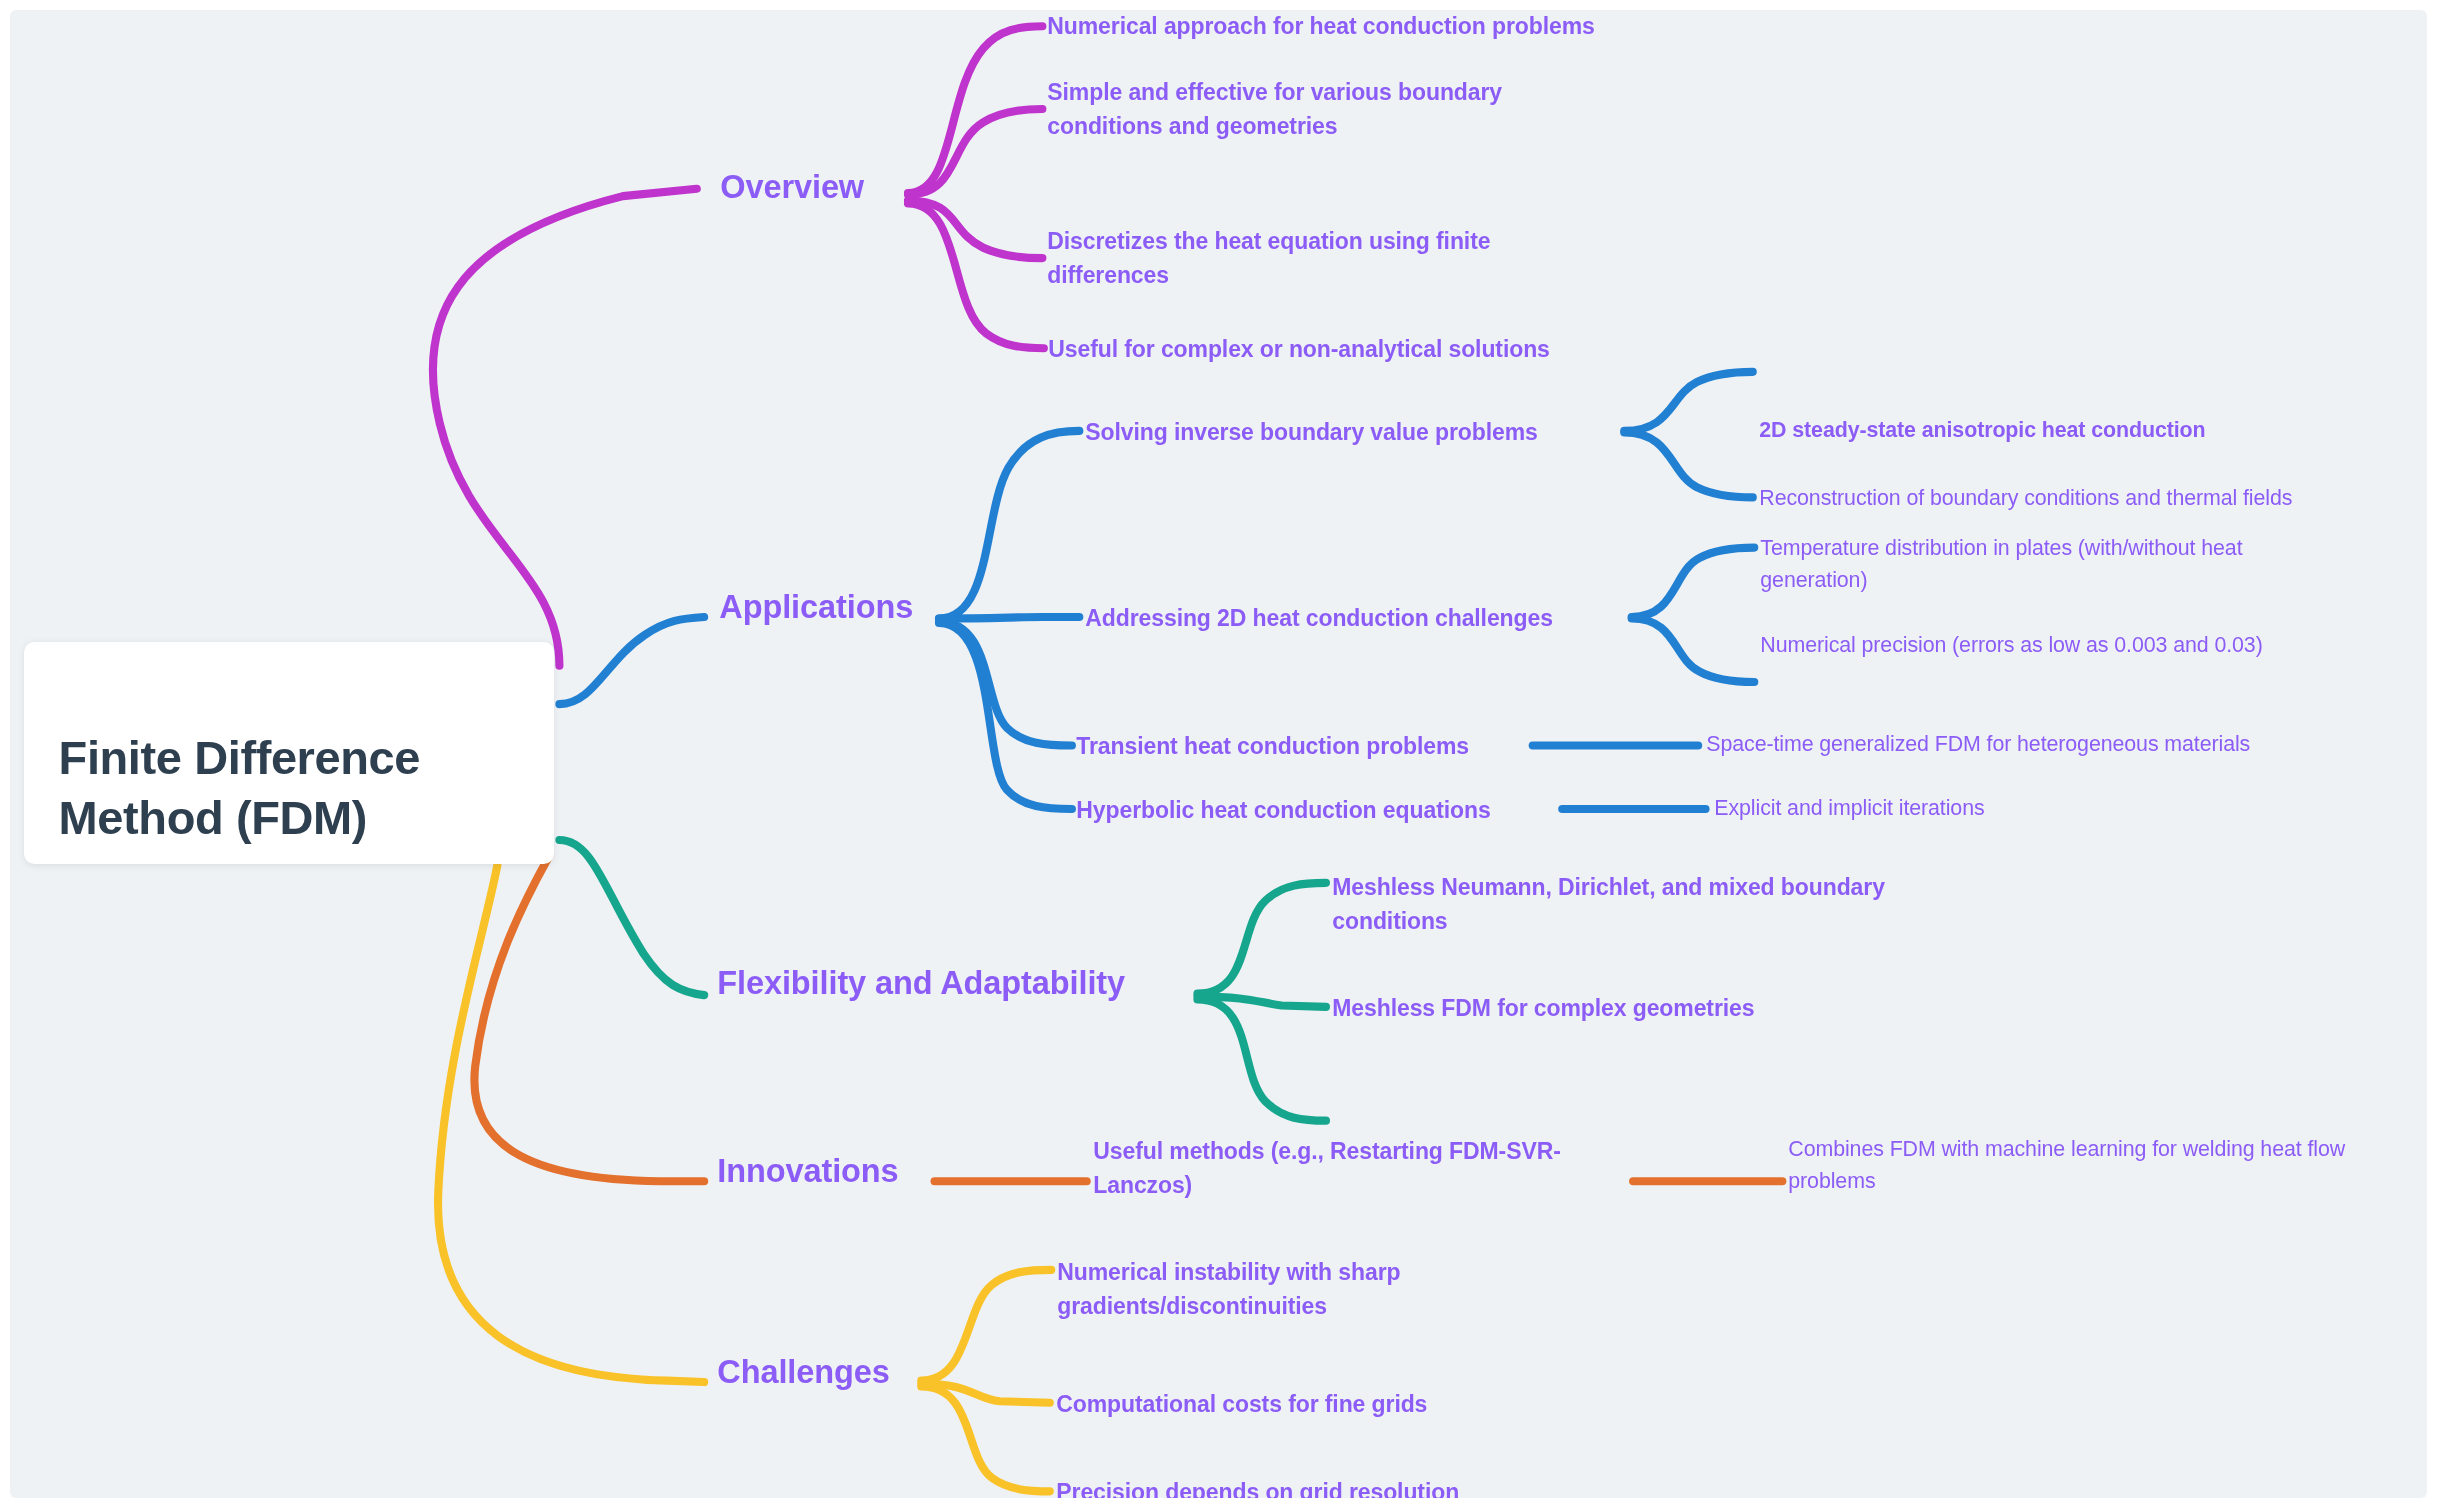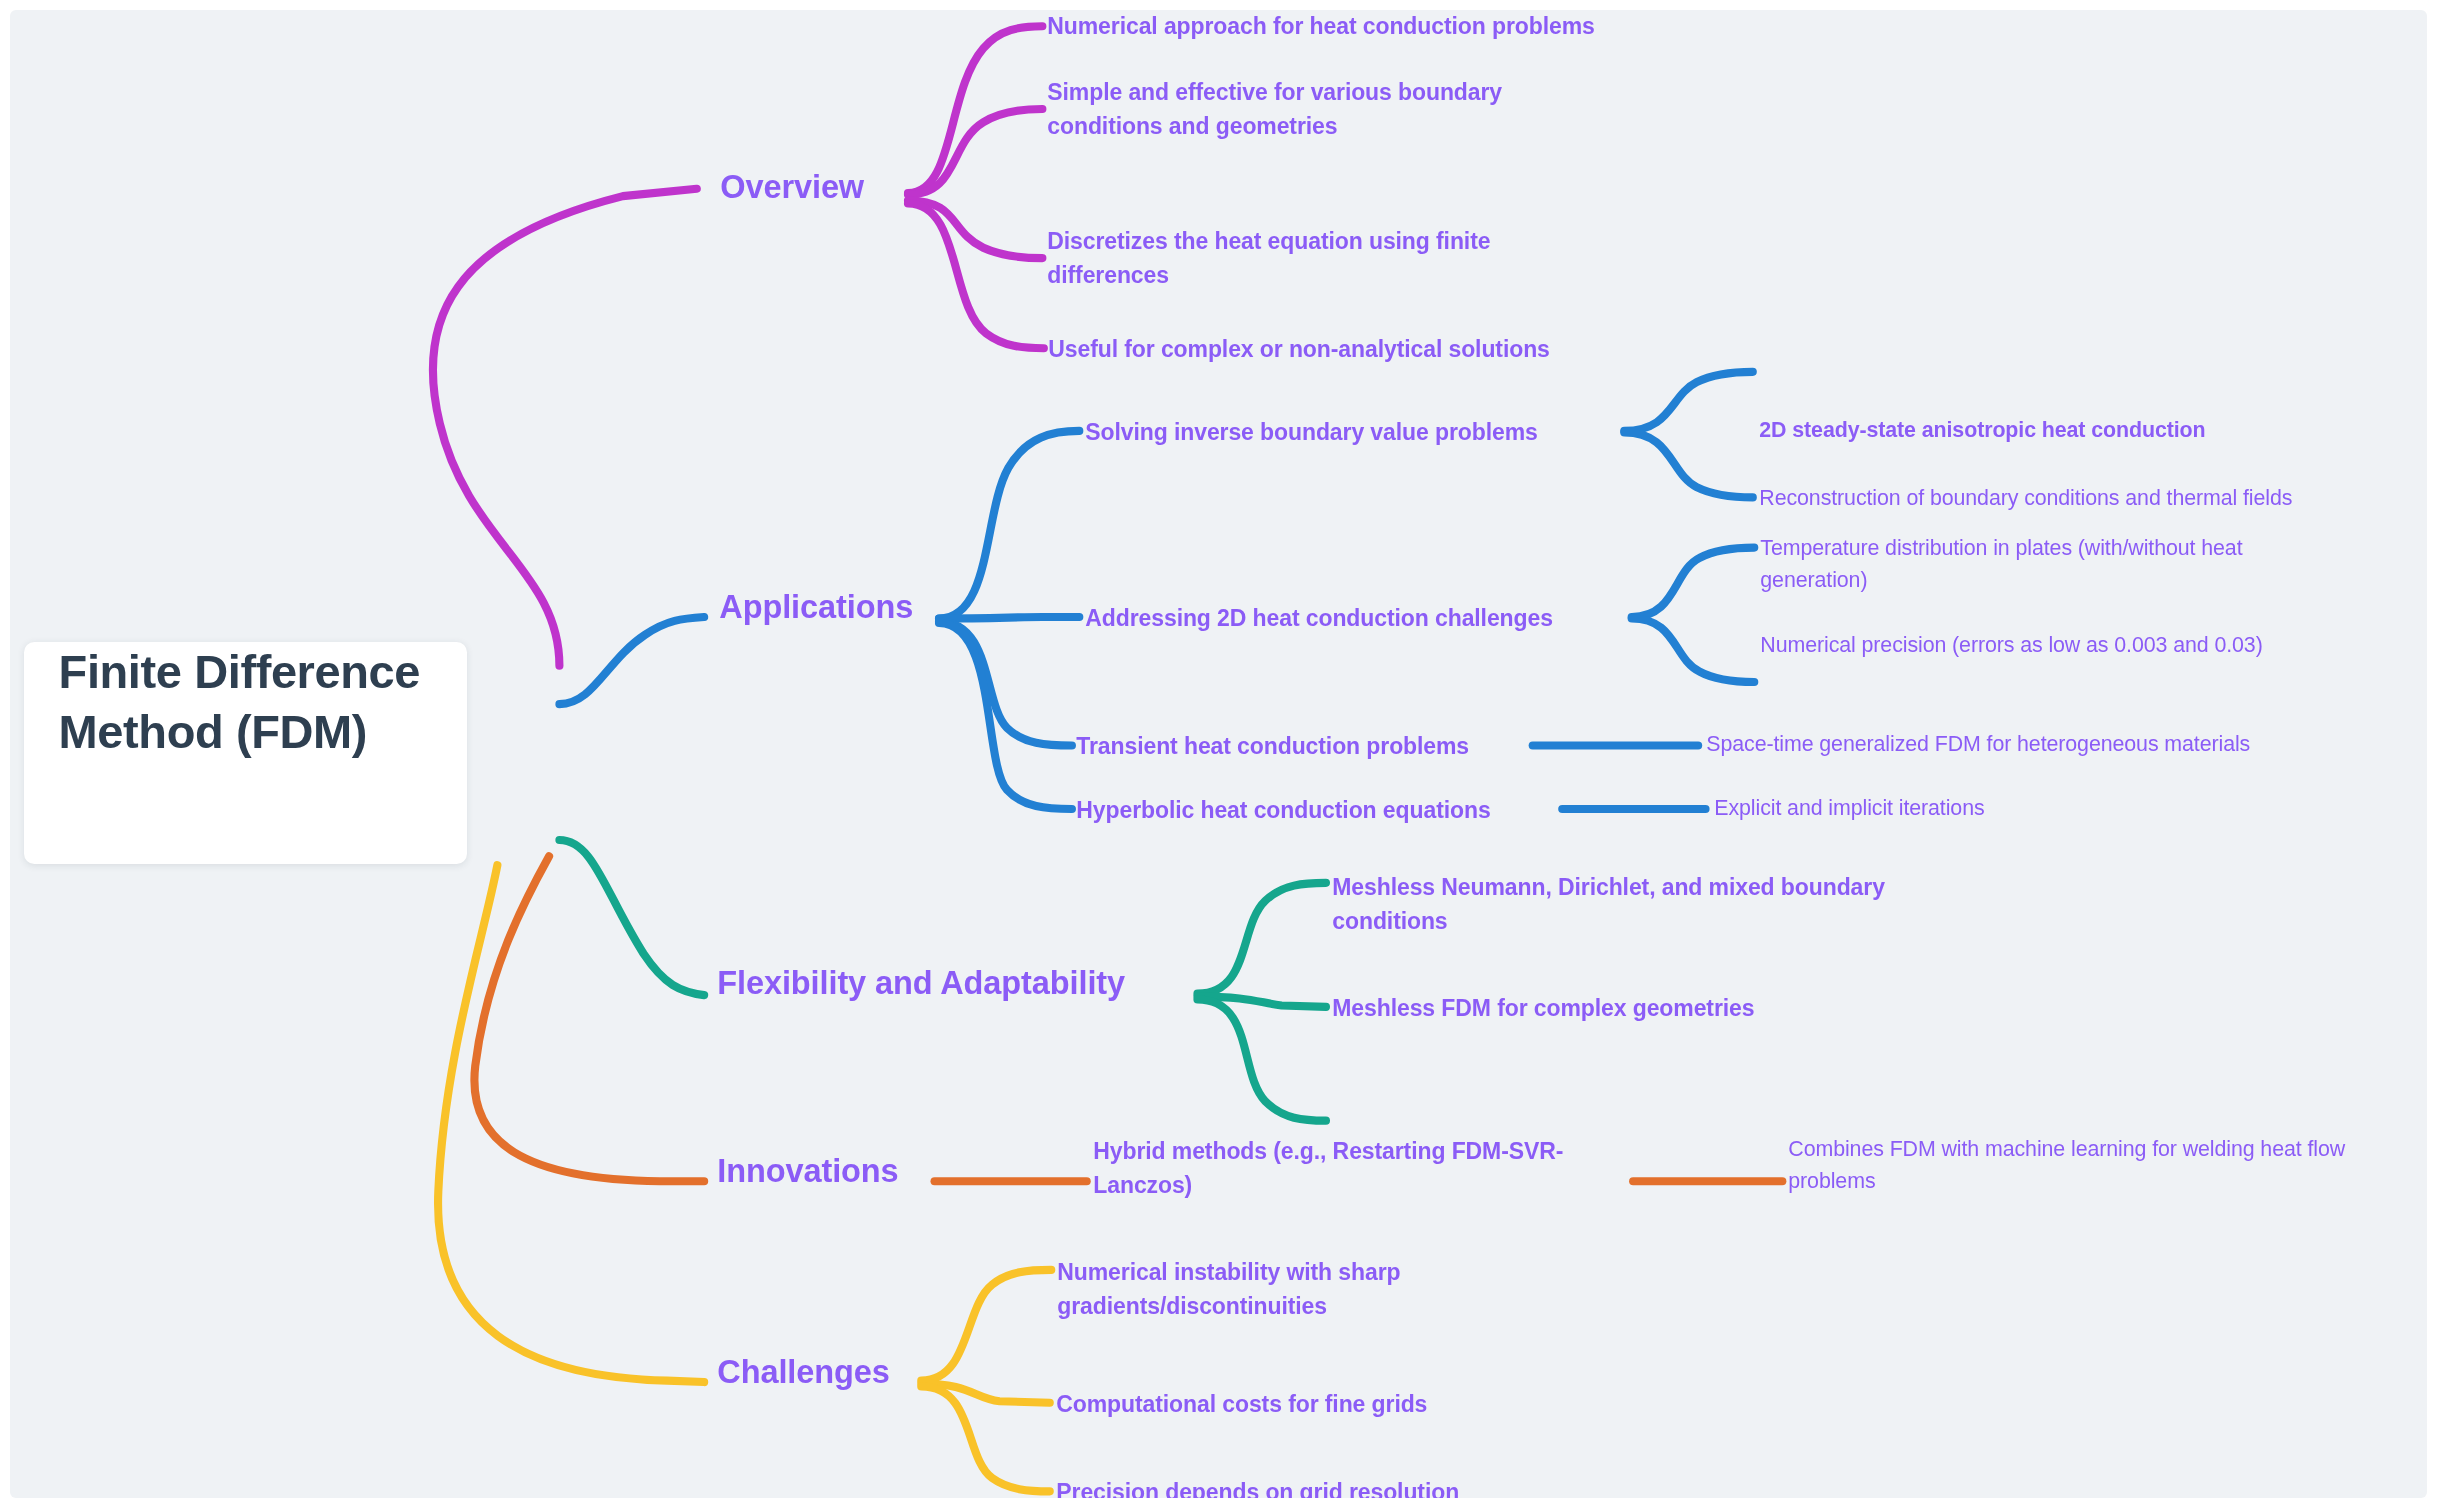--- a/index.html
+++ b/index.html
@@ -35,29 +35,29 @@
   }
   .branch-path {
     fill: none;
     stroke-linecap: round;
     stroke-linejoin: round;
   }
   .root-card {
     position: absolute;
     left: 13.3px;
     top: 632px;
-    width: 443px;
+    width: 530px;
     height: 222px;
     background: #ffffff;
     border-radius: 10.3px;
     box-shadow: 0 1.5px 7.4px rgba(40,55,70,0.10);
     display: flex;
-    align-items: flex-start;
+    align-items: flex-end;
     box-sizing: border-box;
-    padding: 0 35px;
+    padding: 16px 35px;
   }
   .root-title {
     font-size: 47px;
     font-weight: 700;
     line-height: 1.28;
     color: #2e3f50;
     letter-spacing: -0.4px;
   }
   .node-label {
     position: absolute;
@@ -163,21 +163,21 @@
     <div class="node-label lvl3 anchor-left" style="left:1696px; top:719px; width:665px;">Space-time generalized FDM for heterogeneous materials</div>
     <div class="node-label lvl3 anchor-left" style="left:1704px; top:783px; width:443px;">Explicit and implicit iterations</div>
 
     <div class="node-label lvl1 anchor-left" style="left:707px; top:954px; width:487px;">Flexibility and Adaptability</div>
 
     <div class="node-label lvl2 anchor-left" style="left:1322px; top:860px; width:635px;">Meshless Neumann, Dirichlet, and mixed boundary conditions</div>
     <div class="node-label lvl2 anchor-left" style="left:1322px; top:981px; width:517px;">Meshless FDM for complex geometries</div>
 
     <div class="node-label lvl1 anchor-left" style="left:707px; top:1142px; width:222px;">Innovations</div>
 
-    <div class="node-label lvl2 anchor-left" style="left:1083px; top:1124px; width:546px;">Hybrid methods (e.g., Restarting FDM-SVR-Lanczos)</div>
+    <div class="node-label lvl2 anchor-left" style="left:1083px; top:1124px; width:546px;">Useful methods (e.g., Restarting FDM-SVR-Lanczos)</div>
 
     <div class="node-label lvl3 anchor-left" style="left:1778px; top:1124px; width:606px;">Combines FDM with machine learning for welding heat flow problems</div>
 
     <div class="node-label lvl1 anchor-left" style="left:707px; top:1343px; width:222px;">Challenges</div>
 
     <div class="node-label lvl2 anchor-left" style="left:1047px; top:1245px; width:414px;">Numerical instability with sharp gradients/discontinuities</div>
     <div class="node-label lvl2 anchor-left" style="left:1046px; top:1377px; width:458px;">Computational costs for fine grids</div>
     <div class="node-label lvl2 anchor-left" style="left:1046px; top:1465px; width:487px;">Precision depends on grid resolution</div>
 
   </div>

